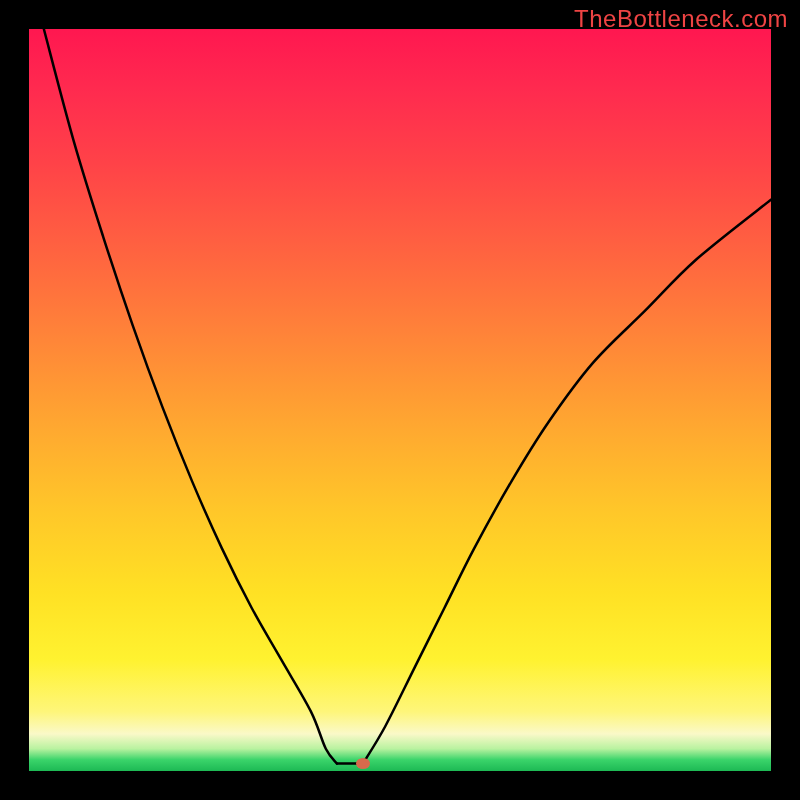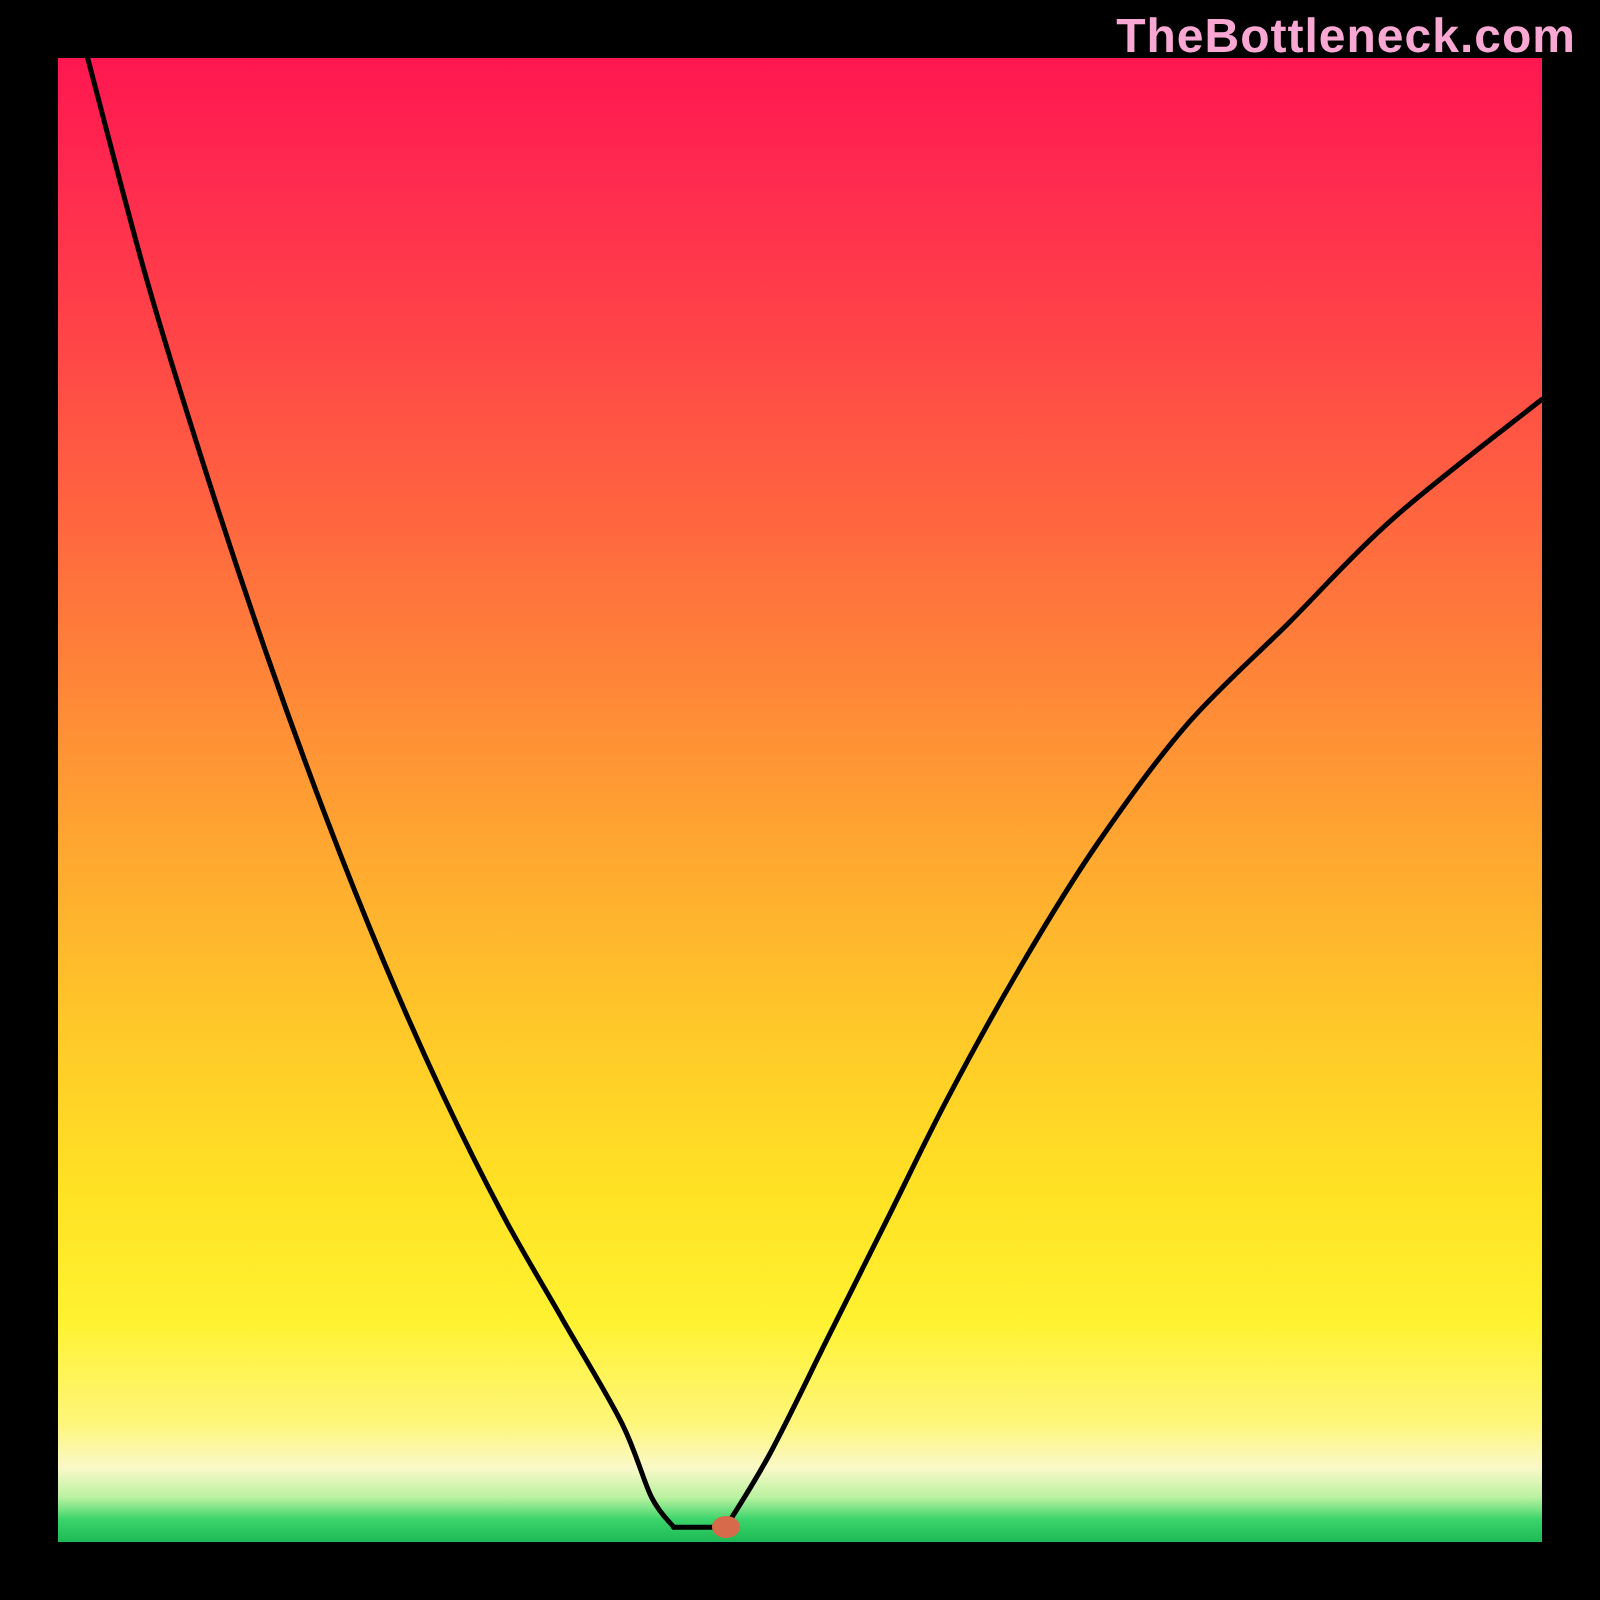--- a/index.html
+++ b/index.html
@@ -14,23 +14,23 @@
   .container {
     position: relative;
     width: 800px;
     height: 800px;
     background: #000;
   }
   .watermark {
     position: absolute;
     top: 5px;
     right: 12px;
-    color: #f9a8d4;
+    color: #ef4444;
     font-size: 24px;
-    font-weight: 700;
+    font-weight: 400;
     letter-spacing: 0.5px;
     z-index: 10;
   }
   .frame {
     position: absolute;
     left: 29px;
     top: 29px;
     width: 742px;
     height: 742px;
     background: #000;

